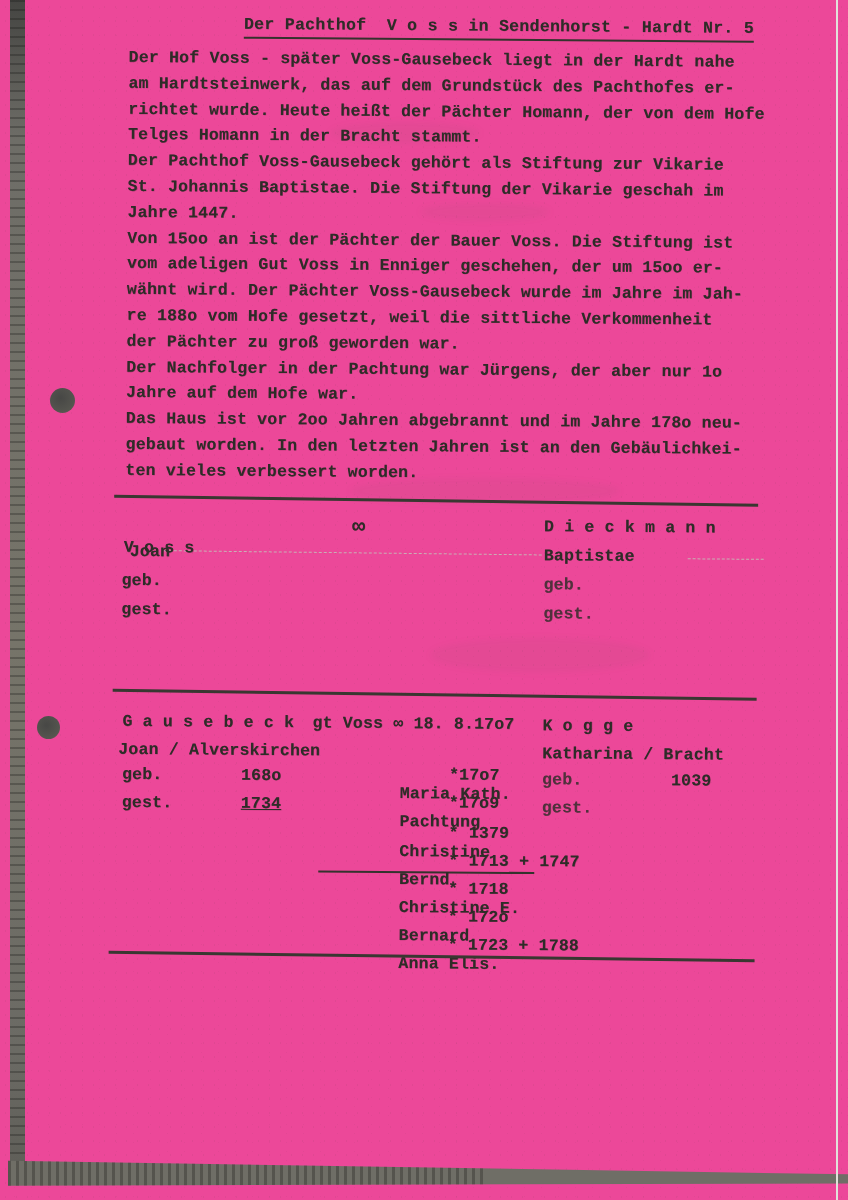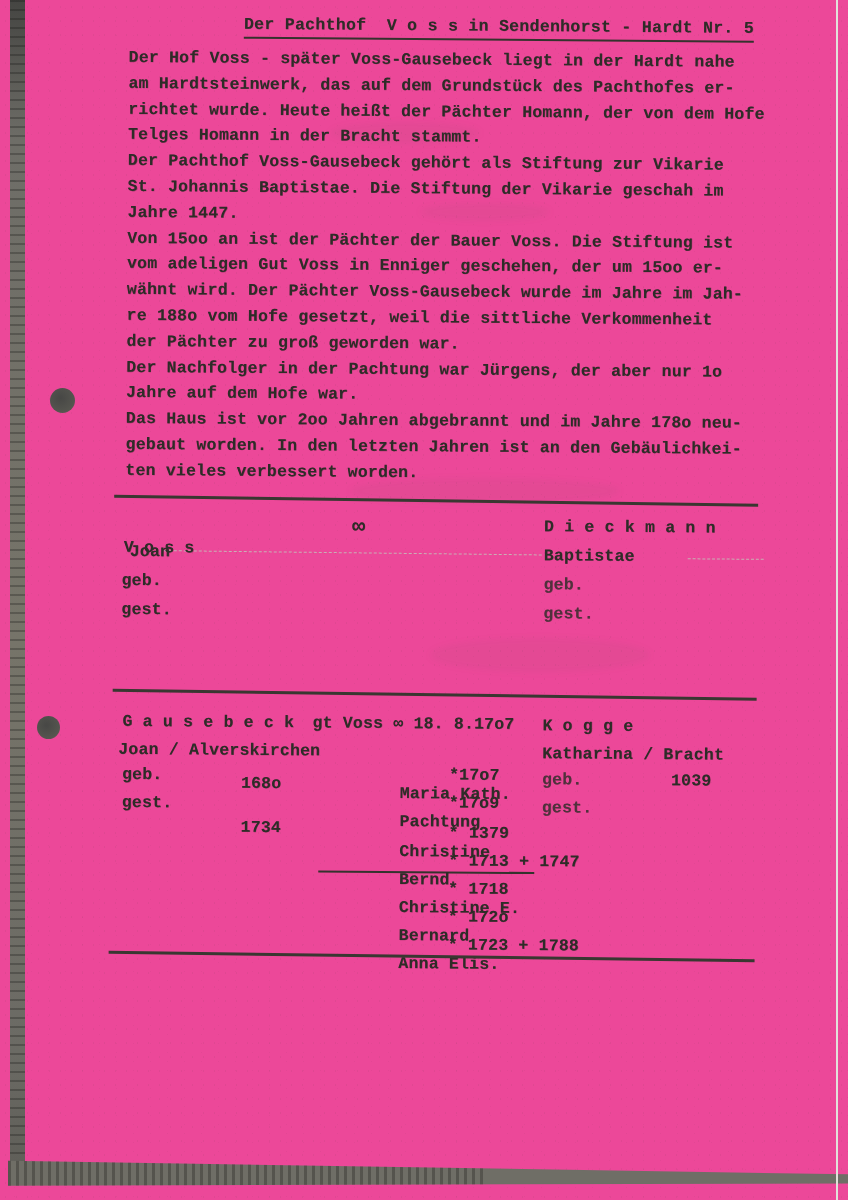--- a/index.html
+++ b/index.html
@@ -118,26 +118,26 @@
       <div class="rule" style="left:118px;top:688px;width:644px;transform:rotate(.35deg);"></div>
 
       <span class="pos ink" style="left:128px;top:711px;">G a u s e b e c k</span>
       <span class="pos ink" style="left:318px;top:711px;">gt Voss ∞ 18. 8.17o7</span>
       <span class="pos ink" style="left:548px;top:712px;">K o g g e</span>
 
       <span class="pos ink" style="left:124px;top:739px;">Joan / Alverskirchen</span>
       <span class="pos ink" style="left:548px;top:740px;">Katharina / Bracht</span>
 
       <span class="pos ink" style="left:128px;top:764px;">geb.</span>
-      <span class="pos ink" style="left:247px;top:764px;margin-top:8px;">168o</span>
+      <span class="pos ink" style="left:247px;top:764px;">168o</span>
       <span class="pos ink faded" style="left:548px;top:766px;">geb.</span>
       <span class="pos ink" style="left:677px;top:766px;">1039</span>
 
       <span class="pos ink" style="left:128px;top:792px;">gest.</span>
-      <span class="pos ink" style="left:247px;top:816px;">1734</span>
+      <span class="pos ink" style="left:247px;top:792px;text-decoration:underline;">1734</span>
       <span class="pos ink faded" style="left:548px;top:794px;">gest.</span>
 
       <div class="child-row ink" style="left:325px;top:762px;">
         <span>Maria Kath.</span>
         <span class="dates">*17o7</span>
       </div>
       <div class="child-row ink u" style="left:325px;top:790px;">
         <span>Pachtung</span>
         <span class="dates">*17o9</span>
       </div>

